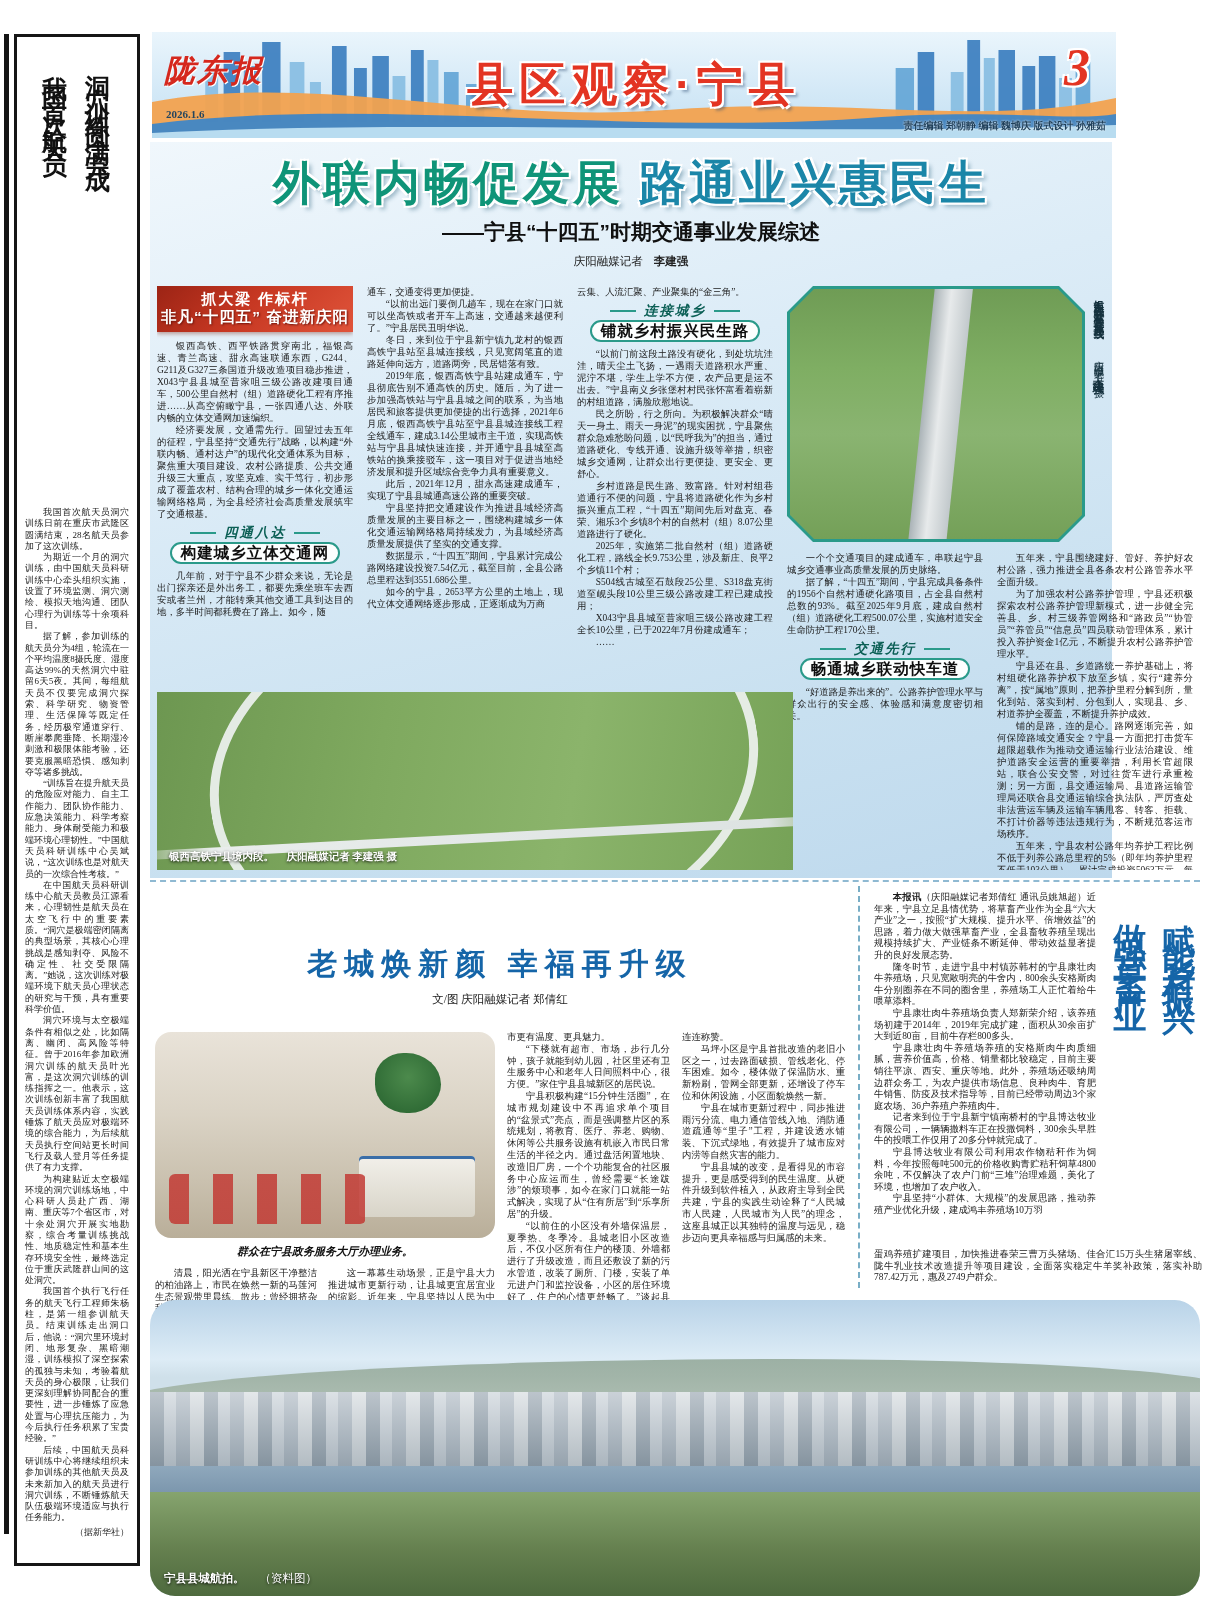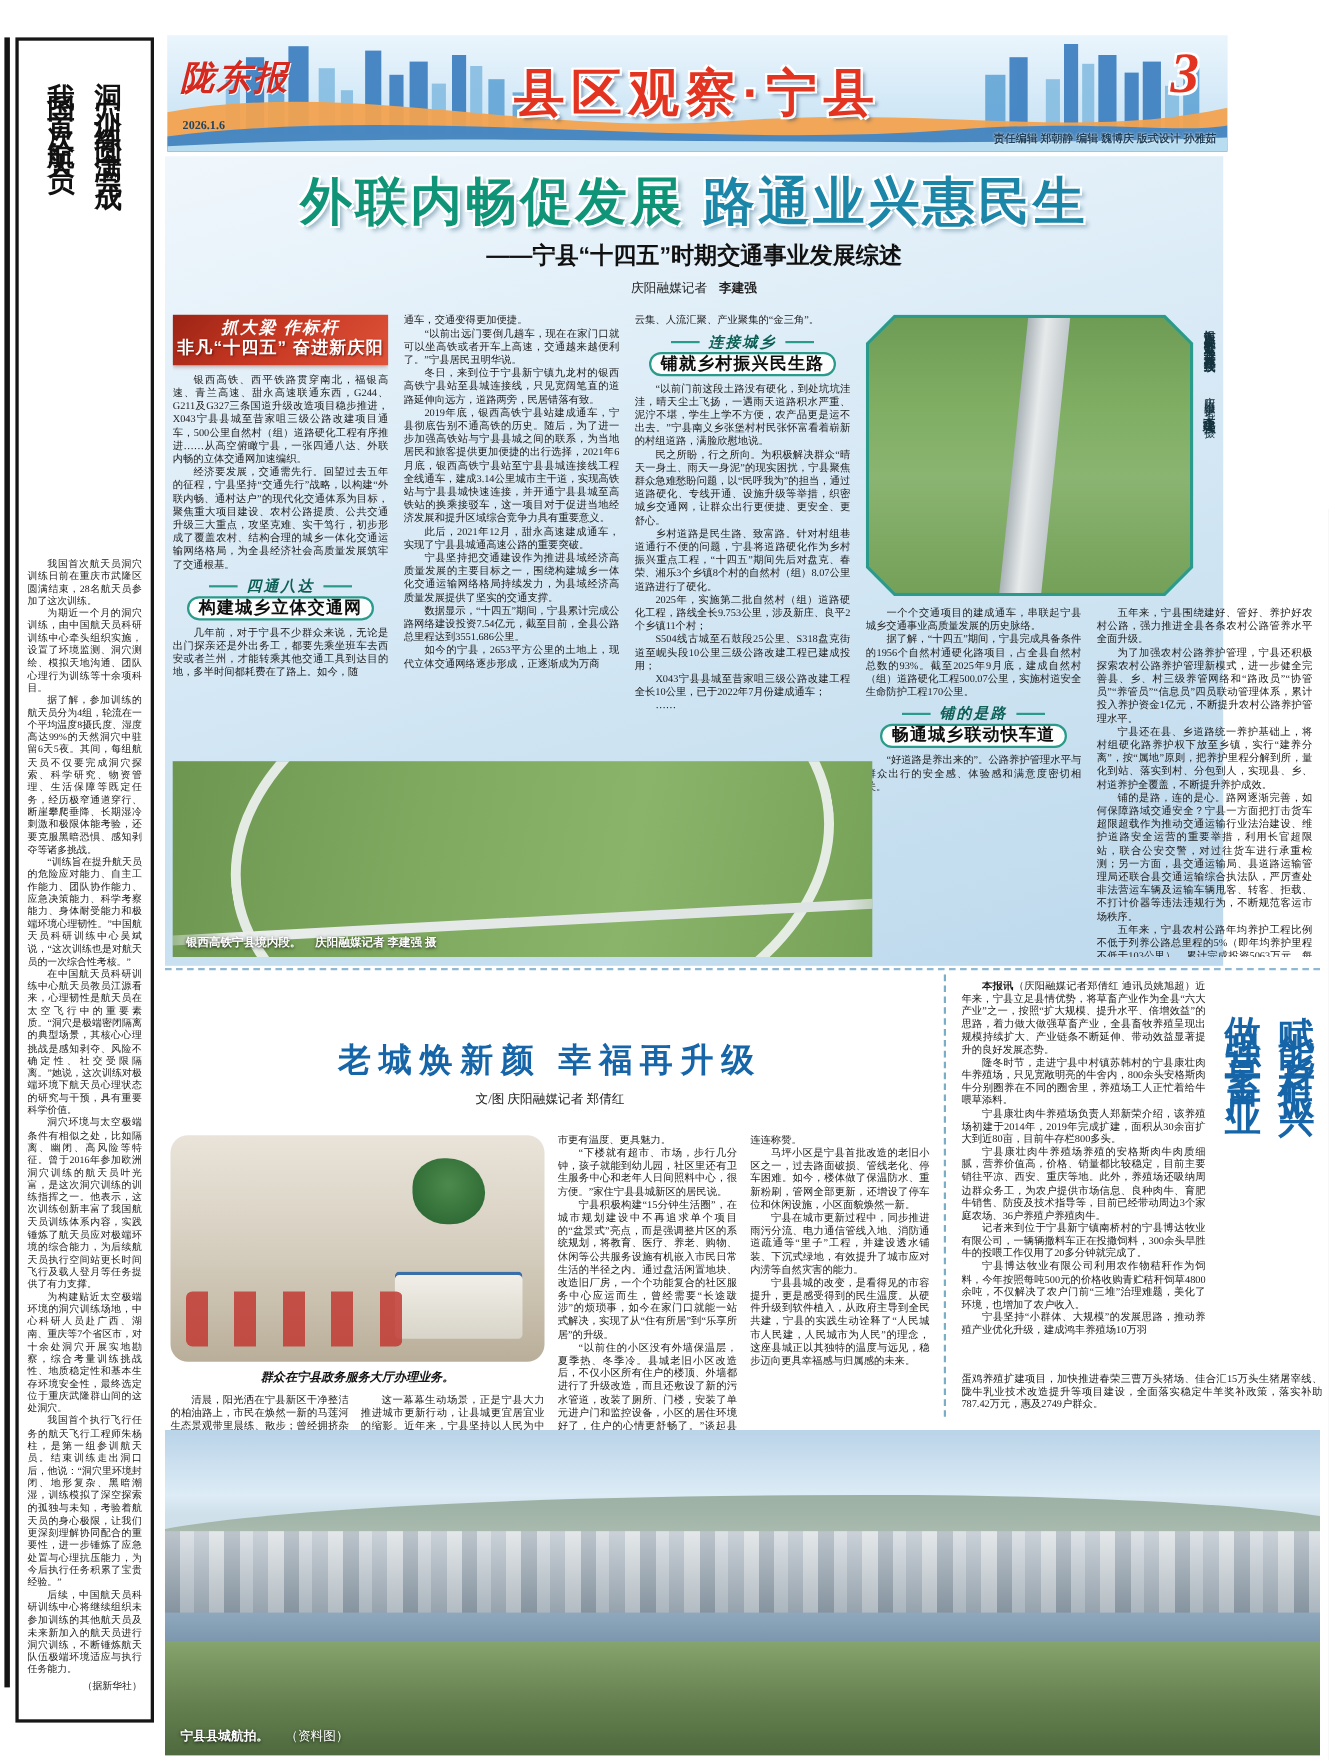--- a/index.html
+++ b/index.html
@@ -51,21 +51,21 @@
   .bcol p{margin:0;text-indent:2em;}
   .bcol p.noindent{text-indent:0;}
   .c1{left:7px;top:144px;height:402px;}
   .c2{left:217px;top:144px;height:402px;}
   .c3{left:427px;top:144px;height:402px;}
   .c4{left:637px;top:410px;height:318px;}
   .c5{left:847px;top:410px;height:318px;}
 
   .promo{background:linear-gradient(135deg,#9c2415 0%,#c63722 45%,#e0543a 100%);color:#fff;text-align:center;
          padding:7px 4px 9px;margin-bottom:8px;box-shadow:0 2px 4px rgba(120,30,10,.4);}
-  .promo-tag{font-style:italic;font-weight:700;font-size:15px;letter-spacing:2px;color:#fff;}
+  .promo-tag{font-weight:700;font-size:15px;letter-spacing:2px;color:#fff;}
   .promo-title{margin-top:6px;font-weight:900;font-size:15.5px;letter-spacing:1px;color:#fff;
                text-shadow:1px 1px 2px #6e130a;}
 
   .sec{ text-align:center;margin:7px 0 6px;}
   .sec-kicker{display:flex;align-items:center;justify-content:center;gap:8px;color:#0b5f55;font-weight:700;
               font-style:italic;font-size:13.5px;letter-spacing:2px;}
   .sec-kicker::before,.sec-kicker::after{content:"";width:26px;border-top:2px solid #2a9a8a;}
   .sec-box{display:inline-block;margin-top:3px;border:2px solid #2a9a8a;border-radius:12px;background:#fcfefe;
            padding:3px 9px;font-weight:900;font-size:15.5px;letter-spacing:1px;color:#0e0e0e;
            font-family:"Liberation Sans","DejaVu Sans",sans-serif;}
@@ -131,21 +131,21 @@
   .ind-text{width:222px;font-size:9.4px;line-height:11.6px;text-align:justify;overflow:hidden;}
   .ind-text p{margin:0;text-indent:2em;}
   .ind-text p.leadp{text-indent:2em;}
   .ind-head{flex:1;display:flex;justify-content:center;gap:14px;padding-top:6px;}
   .ind-head span{writing-mode:vertical-rl;font-family:"Liberation Sans","DejaVu Sans",sans-serif;
                  font-weight:900;font-size:33px;letter-spacing:15px;color:#1565a8;line-height:1.05;}
   .ind-closing{margin-top:5px;font-size:9.4px;line-height:11.6px;text-align:justify;}
 
   
   .pano{position:absolute;left:150px;top:1300px;width:1050px;height:296px;overflow:hidden;
-        background:linear-gradient(180deg,#b9d3e8 0%,#ddecf6 20%,#cfe0ea 26%);}
+        background:linear-gradient(180deg,#b9d3e8 0%,#ddecf6 20%,#cfe0ea 26%);border-radius:25px;}
   .pano .hills{position:absolute;top:20%;left:-4%;width:108%;height:16%;opacity:.85;
         background:linear-gradient(180deg,#91a696,#a9b9a9);border-radius:60% 40% 0 0/100% 70% 0 0;}
   .pano .cityband{position:absolute;top:31%;left:0;width:100%;height:27%;
         background:repeating-linear-gradient(90deg,#98a5b0 0 14px,#cad2d9 14px 26px,#aeb9c3 26px 40px,#d5dbdf 40px 54px);}
   .pano .cityband::after{content:"";position:absolute;inset:0;
         background:linear-gradient(180deg,rgba(255,255,255,.35),rgba(60,80,95,.25));}
   .pano .river{position:absolute;top:56%;left:0;width:100%;height:10%;
         background:linear-gradient(180deg,#8fa8bc,#7a95ac);}
   .pano .green{position:absolute;top:65%;left:0;width:100%;height:35%;
         background:linear-gradient(180deg,#86a46e,#65804f 55%,#4e6a3e 100%);}
@@ -295,21 +295,21 @@
         <span>摄</span>
       </span>
     </div>
 
     <div class="bcol c4">
       <div>
           <p>一个个交通项目的建成通车，串联起宁县城乡交通事业高质量发展的历史脉络。</p>
           <p>据了解，“十四五”期间，宁县完成具备条件的1956个自然村通硬化路项目，占全县自然村总数的93%。截至2025年9月底，建成自然村（组）道路硬化工程500.07公里，实施村道安全生命防护工程170公里。</p>
         </div>
       <div class="sec">
-        <div class="sec-kicker">铺的是路</div>
+        <div class="sec-kicker">交通先行</div>
         <div class="sec-box">畅通城乡联动快车道</div>
       </div>
       <div>
           <p>“好道路是养出来的”。公路养护管理水平与群众出行的安全感、体验感和满意度密切相关。</p>
         </div>
     </div>
 
     <div class="bcol c5">
       <div>
           <p>五年来，宁县围绕建好、管好、养护好农村公路，强力推进全县各条农村公路管养水平全面升级。</p>

